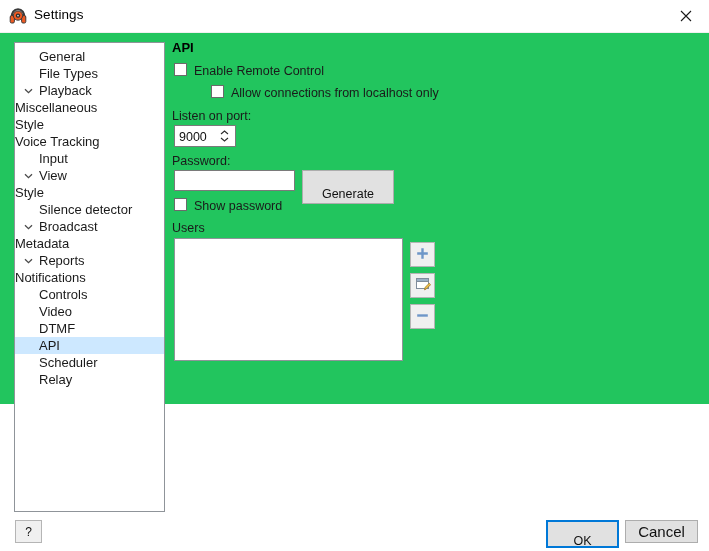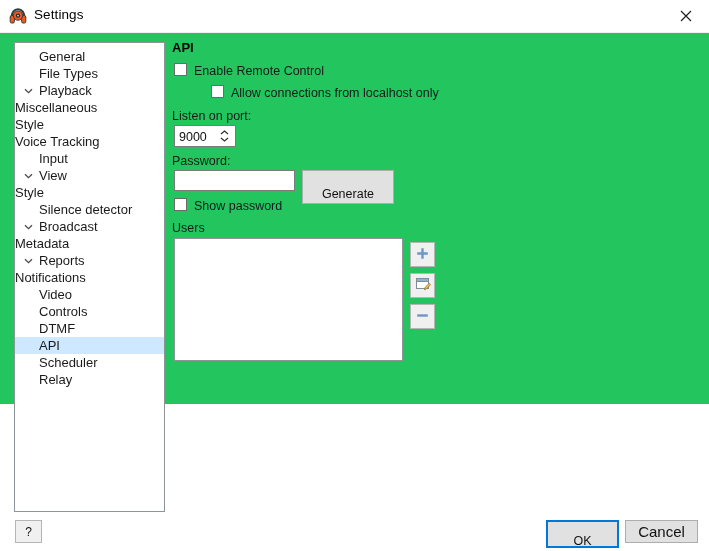--- a/index.html
+++ b/index.html
@@ -324,24 +324,24 @@
           <svg width="9" height="6" viewBox="0 0 9 6">
             <path d="M1 1.3 L4.5 4.6 L8 1.3" fill="none" stroke="#4a4a4a" stroke-width="1.3"></path>
           </svg>
         </span>
         <span class="lbl">Reports</span>
       </div>
       <div class="tree-item lvl1">
         <span class="lbl">Notifications</span>
       </div>
       <div class="tree-item lvl0">
+        <span class="lbl">Controls</span>
+      </div>
+      <div class="tree-item lvl0">
         <span class="lbl">Video</span>
-      </div>
-      <div class="tree-item lvl0">
-        <span class="lbl">Controls</span>
       </div>
       <div class="tree-item lvl0">
         <span class="lbl">DTMF</span>
       </div>
       <div class="tree-item lvl0 sel">
         <span class="lbl">API</span>
       </div>
       <div class="tree-item lvl0">
         <span class="lbl">Scheduler</span>
       </div>

